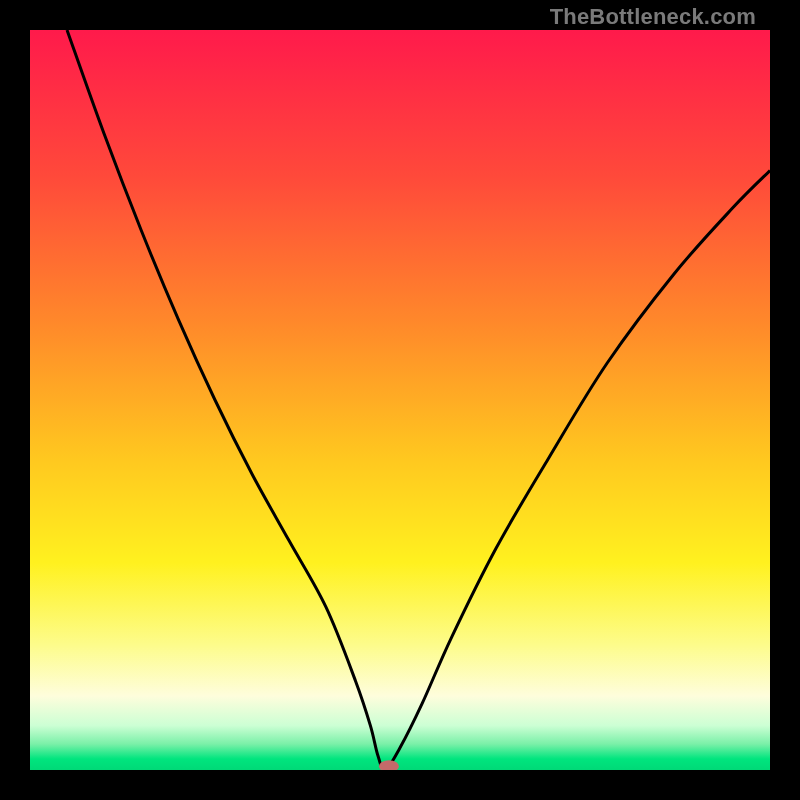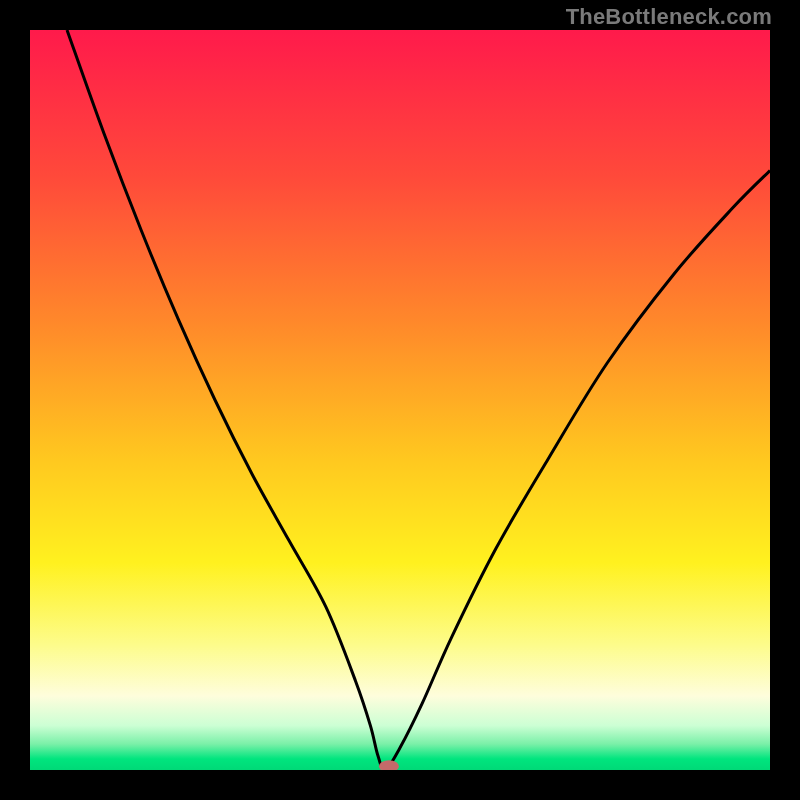--- a/index.html
+++ b/index.html
@@ -20,21 +20,21 @@
   .plot-area {
     position: absolute;
     left: 30px;
     top: 30px;
     width: 740px;
     height: 740px;
   }
   .watermark {
     position: absolute;
     top: 4px;
-    right: 28px;
+    right: 44px;
     color: #7a7a7a;
     font-size: 22px;
     font-weight: 600;
     letter-spacing: 0.2px;
     user-select: none;
   }
   svg { display: block; }
 </style>
 </head>
 <body>

